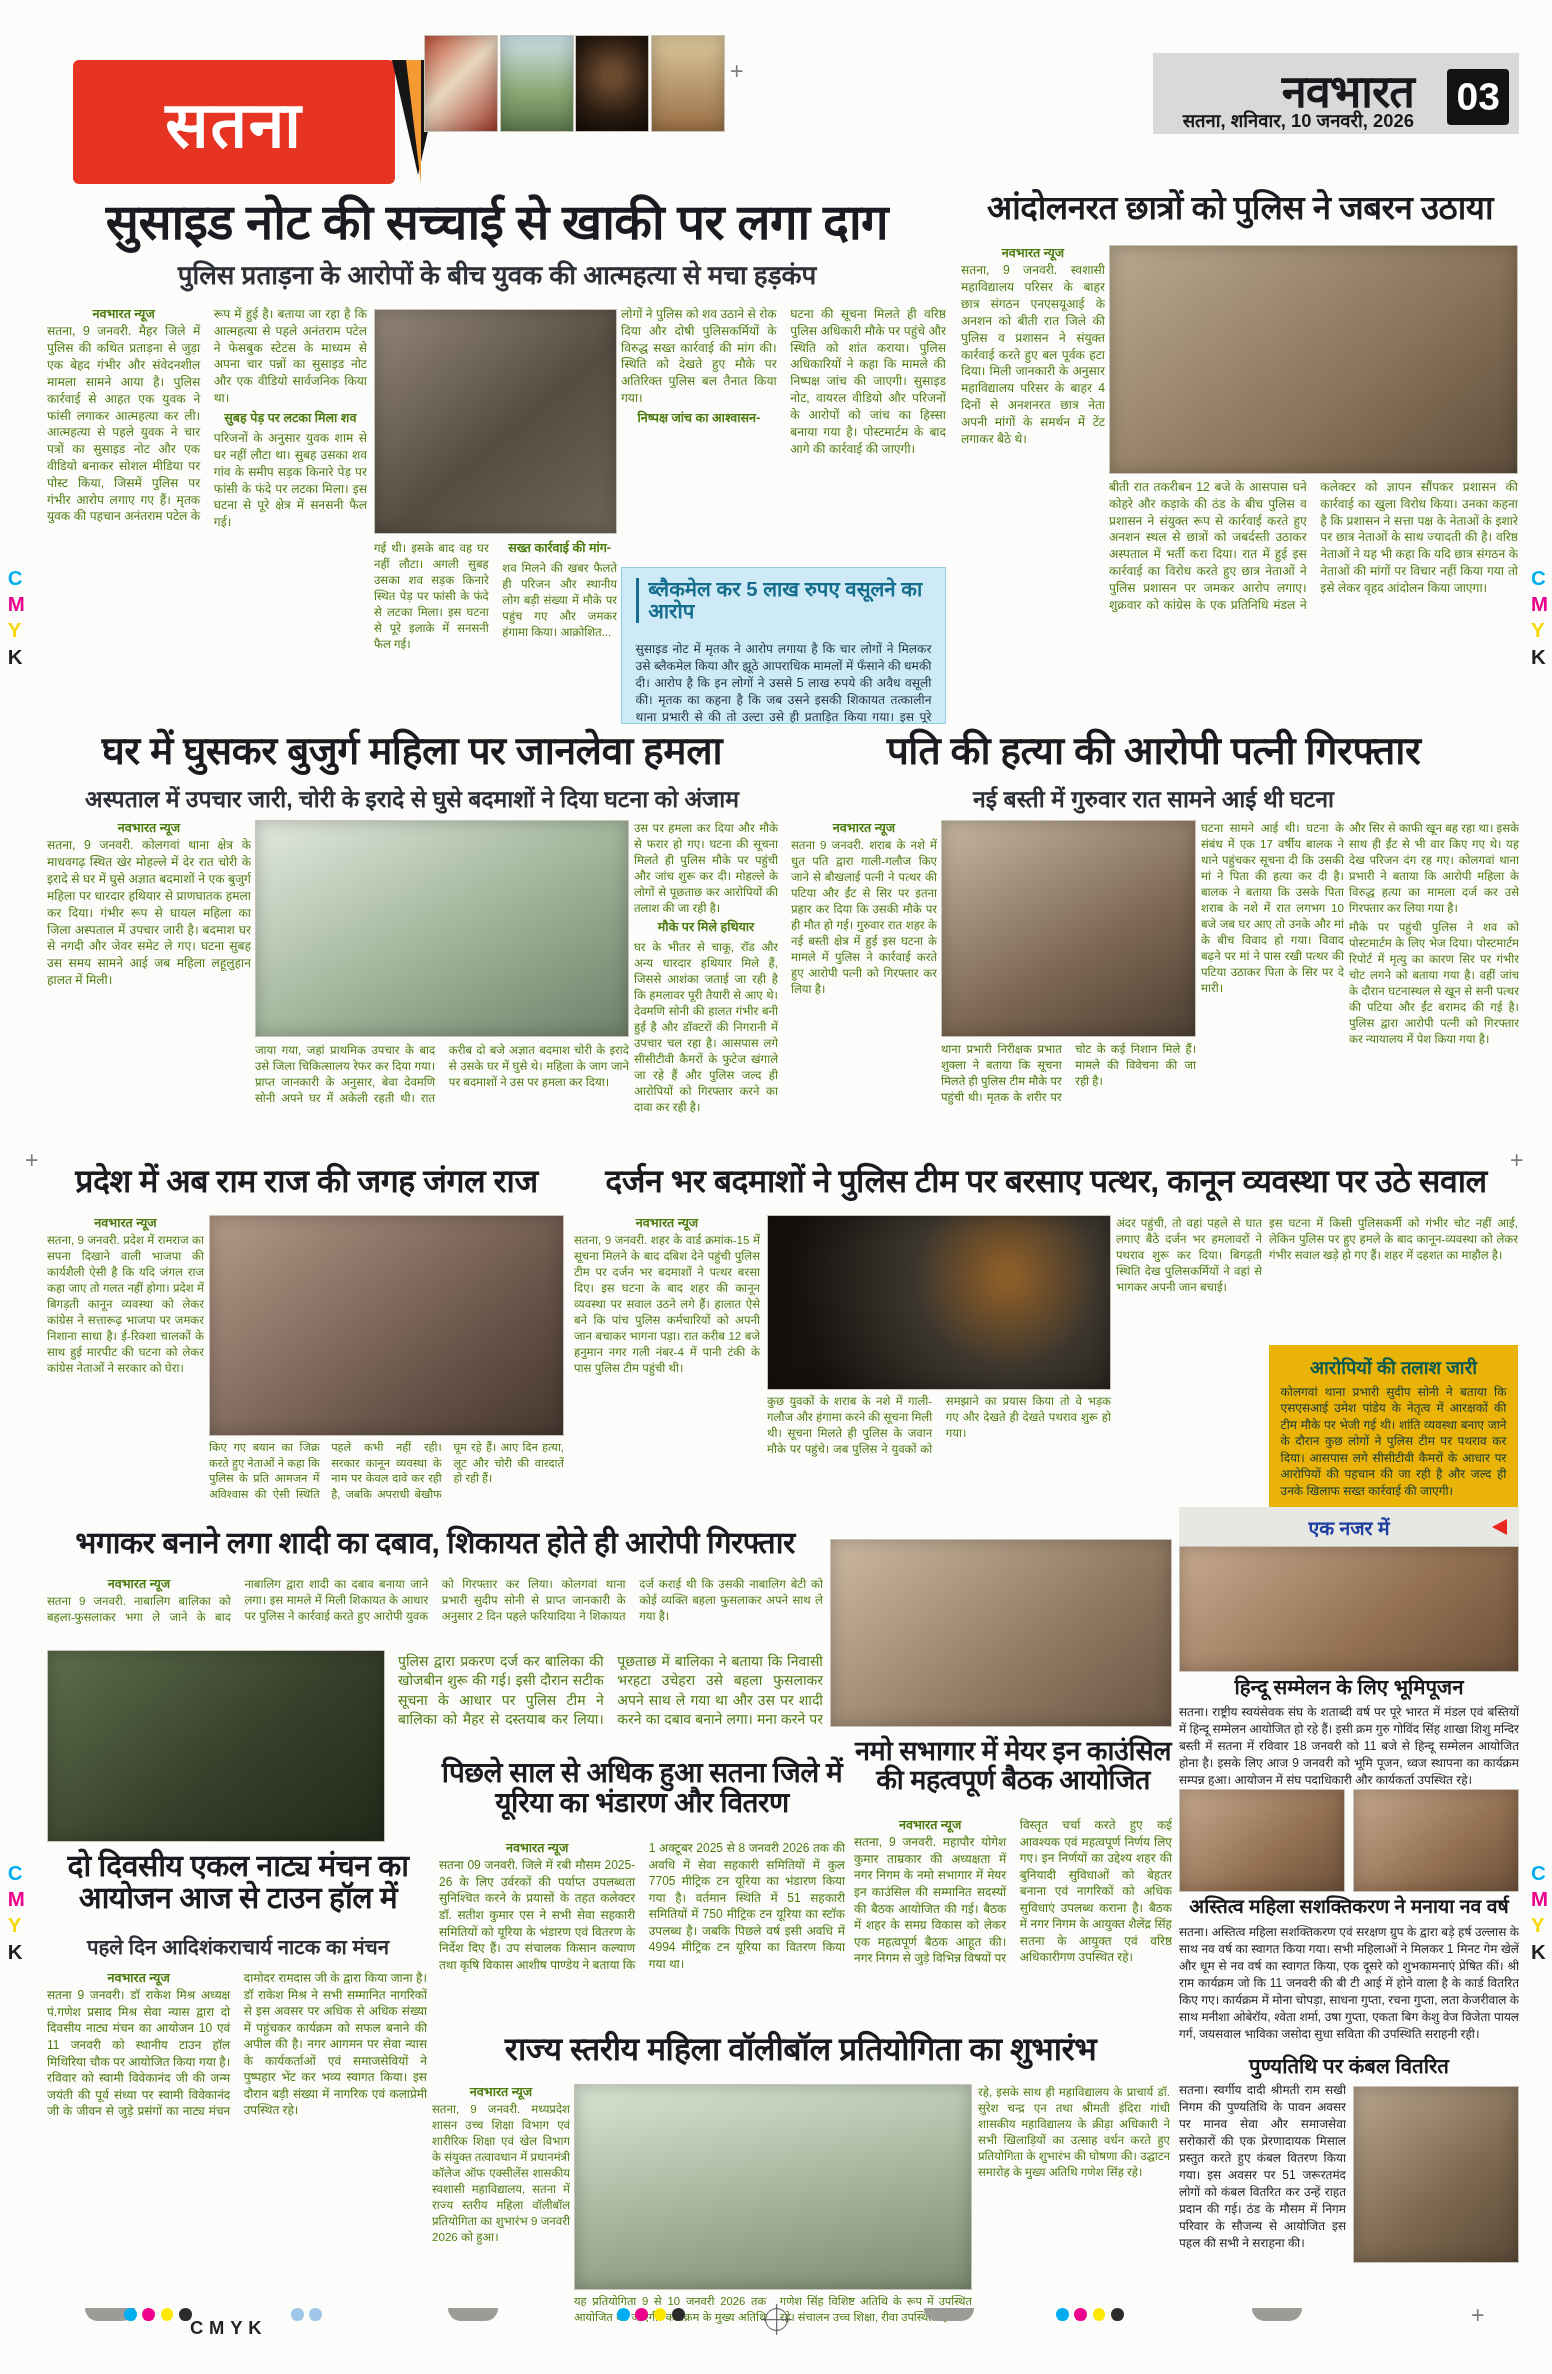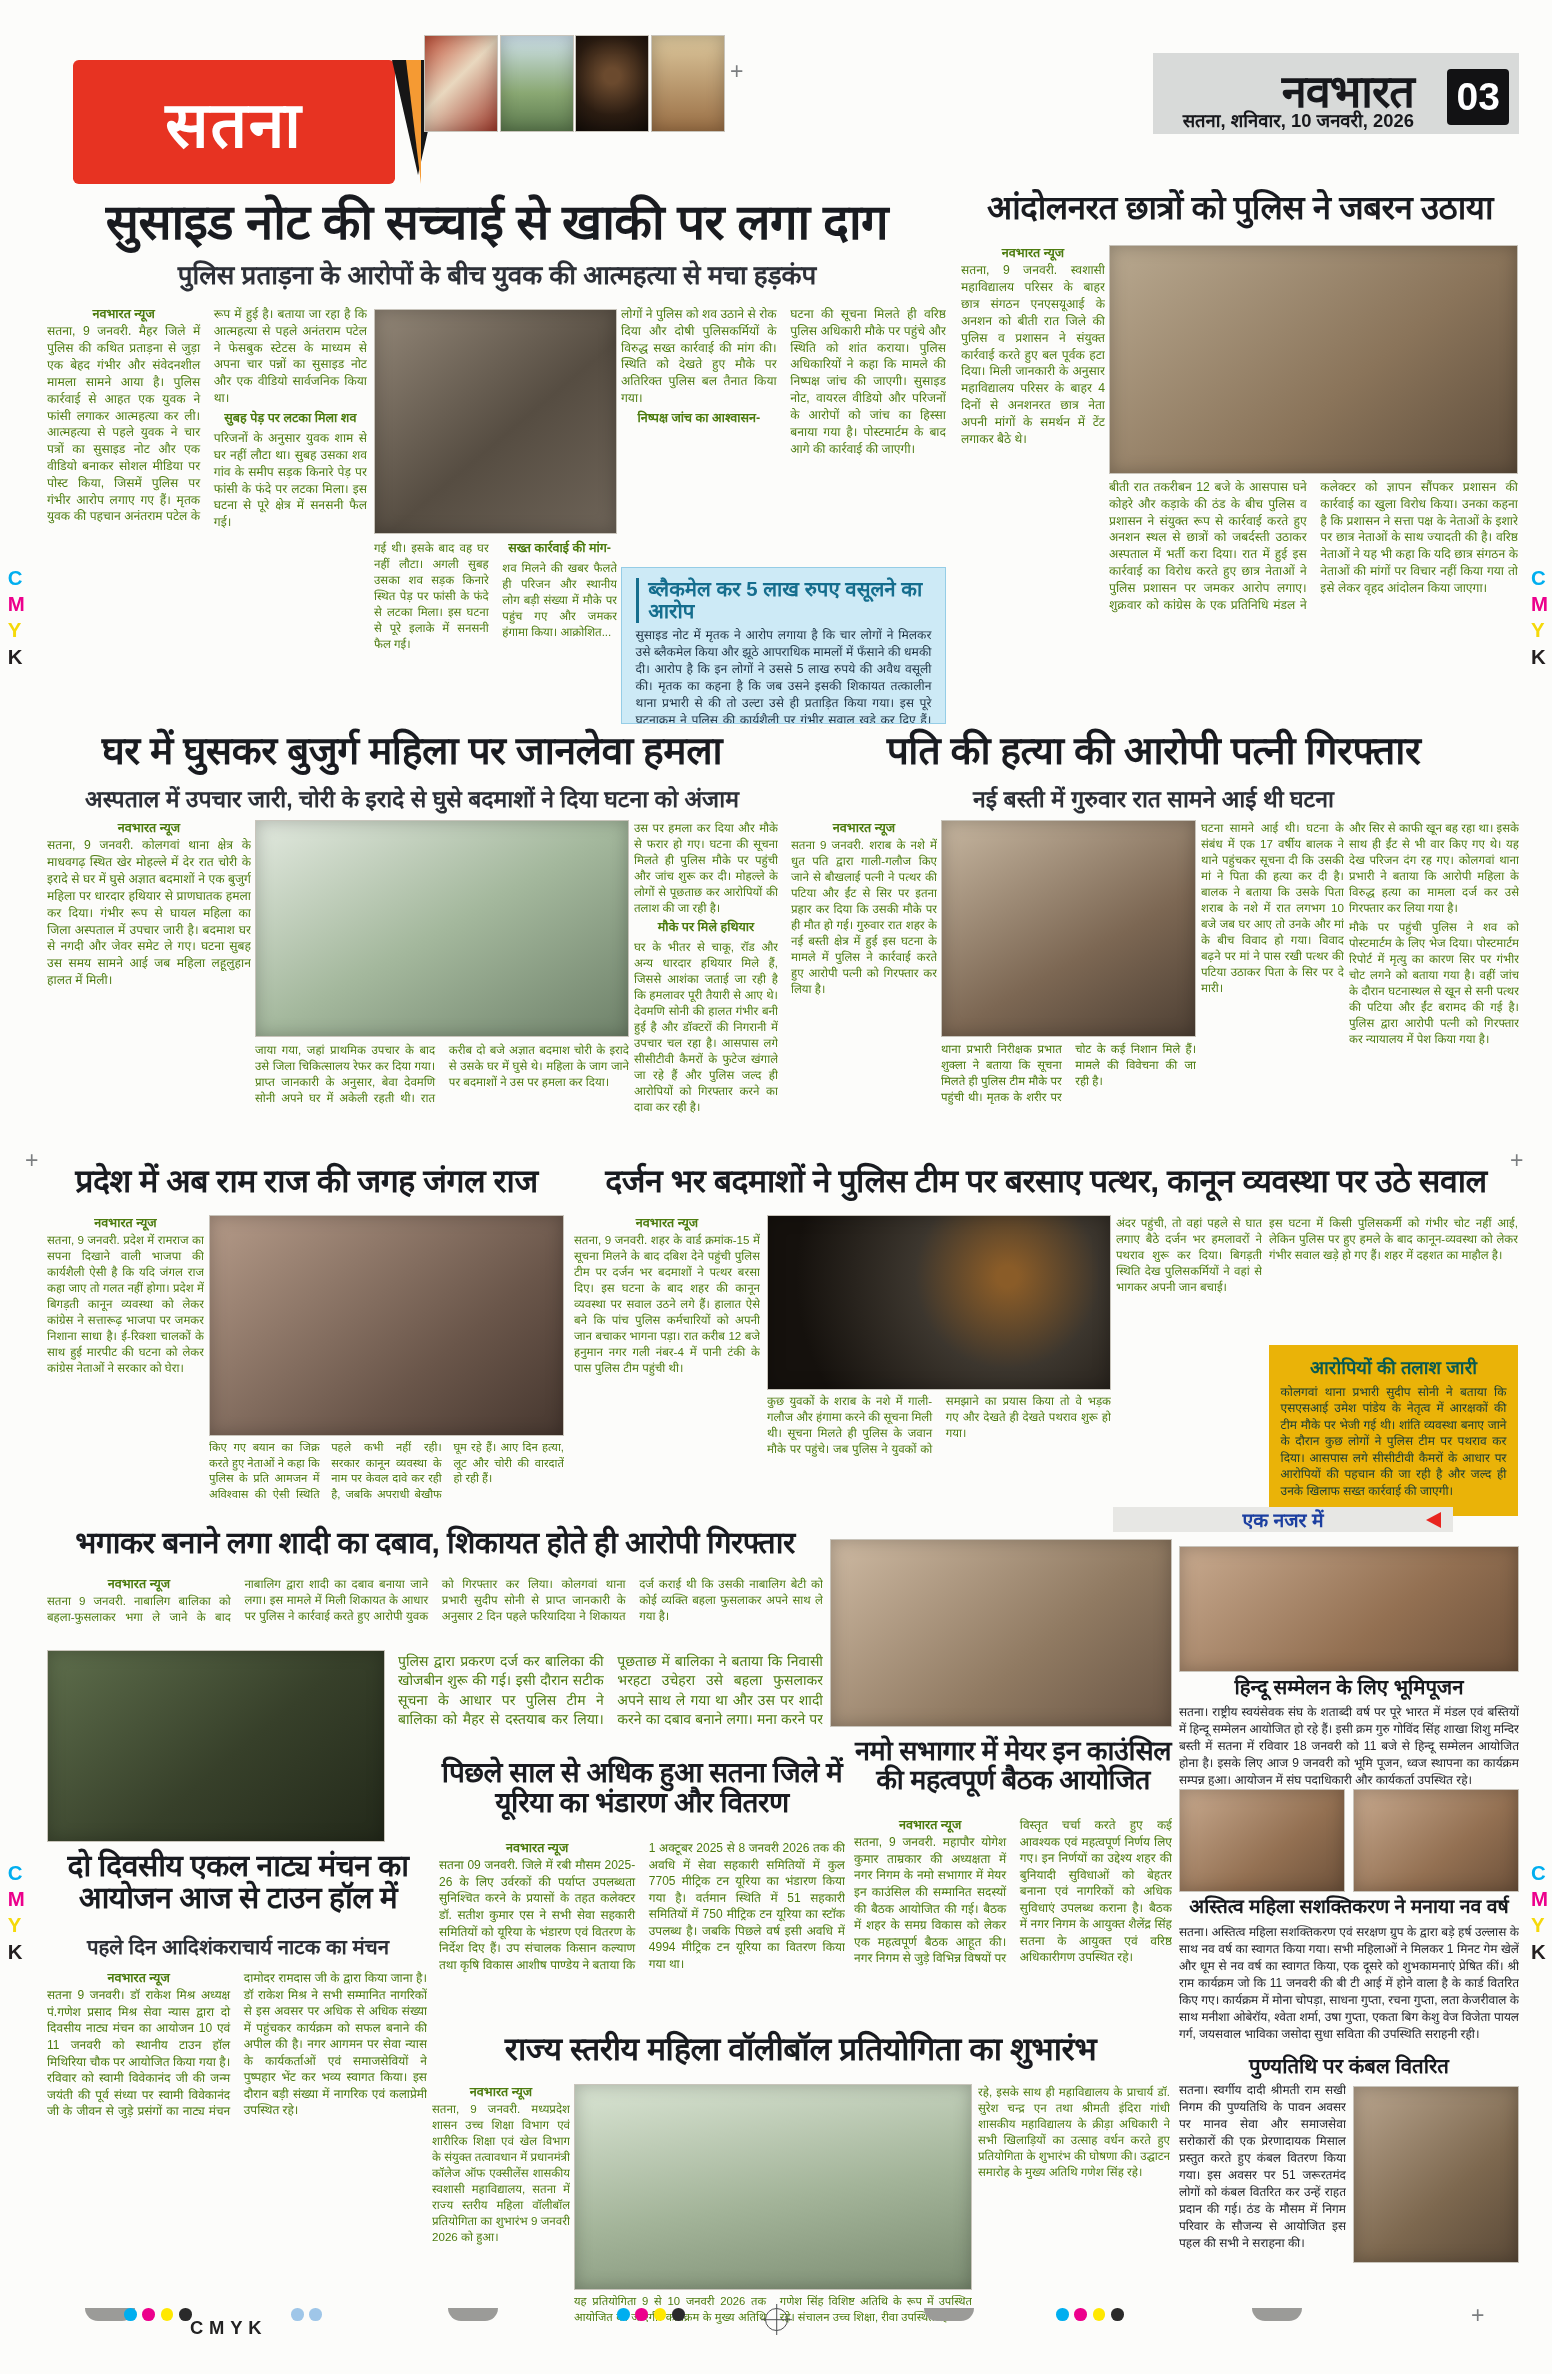--- a/index.html
+++ b/index.html
@@ -11,21 +11,21 @@
   .hl{font-weight:800;color:#191b20;text-align:center;line-height:1.07;letter-spacing:-0.5px}
   .sub{font-weight:700;color:#2d3037;text-align:center;line-height:1.18}
   .byline{font-weight:700;text-align:center;font-size:12.6px}
   .tb{font-size:12.2px;line-height:1.38;text-align:justify;overflow:hidden;color:#4d7c0f}
   .tb .p{margin-bottom:2.9px}
   .cross{font-weight:700;text-align:center;margin:2.9px 0;font-size:12.6px}
   .cols2{column-count:2;column-gap:13.6px}
   .cols3{column-count:3;column-gap:11.6px}
   .cols4{column-count:4;column-gap:13.6px}
   .bluebox{position:absolute;background:#cdeaf6;border:1px solid #95cde6;padding:9.7px 13.6px;overflow:hidden}
-  .bluebox .bt{font-size:20.4px;font-weight:800;color:#156e8e;border-left:3.9px solid #156e8e;padding-left:9.7px;margin-bottom:4px;line-height:1.1}
+  .bluebox .bt{font-size:20.4px;font-weight:800;color:#156e8e;border-left:3.9px solid #156e8e;padding-left:9.7px;margin-bottom:18px;line-height:1.1}
   .bluebox .bx{font-size:12.2px;line-height:1.4;color:#1c3142;text-align:justify}
   .tealbox{position:absolute;background:#eab308;padding:8.7px 11.6px;overflow:hidden}
   .tealbox .bt{font-size:18.4px;font-weight:800;color:#0a5a50;text-align:center;margin-bottom:4.9px}
   .tealbox .bx{font-size:12px;line-height:1.38;color:#173b35;text-align:justify}
   .glancebar{position:absolute;background:#e7e7e4;display:flex;align-items:center;justify-content:center}
   .glancebar .gt{color:#1c3fa0;font-weight:800;font-size:19.4px}
   .glancebar .tri{position:absolute;right:11.6px;width:0;height:0;border-top:8.7px solid transparent;border-bottom:8.7px solid transparent;border-right:15.5px solid #e8251f}
   .ghead{font-weight:800;font-size:20.4px;text-align:center;color:#17191e;line-height:1.1}
   .gtext{font-size:12px;line-height:1.42;text-align:justify;overflow:hidden}
   .red-banner{position:absolute;background:#e73322;border-radius:5.8px;display:flex;align-items:center;justify-content:center}
@@ -225,21 +225,21 @@
     <div class="p">सतना, 9 जनवरी. मध्यप्रदेश शासन उच्च शिक्षा विभाग एवं शारीरिक शिक्षा एवं खेल विभाग के संयुक्त तत्वावधान में प्रधानमंत्री कॉलेज ऑफ एक्सीलेंस शासकीय स्वशासी महाविद्यालय, सतना में राज्य स्तरीय महिला वॉलीबॉल प्रतियोगिता का शुभारंभ 9 जनवरी 2026 को हुआ।</div>
   </div>
   <div class="photo ph-sport" style="left:574px;top:2084px;width:398px;height:206px"></div>
   <div class="abs tb" style="left:978px;top:2084px;width:192px;height:233px;font-size:11.6px">
     <div class="p">रहे, इसके साथ ही महाविद्यालय के प्राचार्य डॉ. सुरेश चन्द्र एन तथा श्रीमती इंदिरा गांधी शासकीय महाविद्यालय के क्रीड़ा अधिकारी ने सभी खिलाड़ियों का उत्साह वर्धन करते हुए प्रतियोगिता के शुभारंभ की घोषणा की। उद्घाटन समारोह के मुख्य अतिथि गणेश सिंह रहे।</div>
   </div>
   <div class="abs tb cols2" style="left:574px;top:2294px;width:398px;height:54px;font-size:11.3px">
     <div class="p">यह प्रतियोगिता 9 से 10 जनवरी 2026 तक आयोजित की जाएगी। कार्यक्रम के मुख्य अतिथि गणेश सिंह विशिष्ट अतिथि के रूप में उपस्थित रहे। संचालन उच्च शिक्षा, रीवा उपस्थित रहे।</div>
   </div>
 
-  <div class="glancebar" style="left:1113px;top:1507px;width:340px;height:25px">
+  <div class="glancebar" style="left:1179px;top:1507px;width:340px;height:40px">
     <span class="gt">एक नजर में</span>
     <span class="tri"></span>
   </div>
   <div class="photo ph-group" style="left:1179px;top:1546px;width:340px;height:126px"></div>
   <div class="abs ghead" style="left:1179px;top:1676px;width:340px">हिन्दू सम्मेलन के लिए भूमिपूजन</div>
   <div class="abs gtext" style="left:1179px;top:1704px;width:340px;height:82px">सतना। राष्ट्रीय स्वयंसेवक संघ के शताब्दी वर्ष पर पूरे भारत में मंडल एवं बस्तियों में हिन्दू सम्मेलन आयोजित हो रहे हैं। इसी क्रम गुरु गोविंद सिंह शाखा शिशु मन्दिर बस्ती में सतना में रविवार 18 जनवरी को 11 बजे से हिन्दू सम्मेलन आयोजित होना है। इसके लिए आज 9 जनवरी को भूमि पूजन, ध्वज स्थापना का कार्यक्रम सम्पन्न हुआ। आयोजन में संघ पदाधिकारी और कार्यकर्ता उपस्थित रहे।</div>
   <div class="photo ph-group" style="left:1179px;top:1789px;width:166px;height:103px"></div>
   <div class="photo ph-group" style="left:1353px;top:1789px;width:166px;height:103px"></div>
   <div class="abs ghead" style="left:1179px;top:1896px;width:340px;font-size:19.4px">अस्तित्व महिला सशक्तिकरण ने मनाया नव वर्ष</div>
   <div class="abs gtext" style="left:1179px;top:1924px;width:340px;height:126px">सतना। अस्तित्व महिला सशक्तिकरण एवं सरक्षण ग्रुप के द्वारा बड़े हर्ष उल्लास के साथ नव वर्ष का स्वागत किया गया। सभी महिलाओं ने मिलकर 1 मिनट गेम खेलें और धूम से नव वर्ष का स्वागत किया, एक दूसरे को शुभकामनाएं प्रेषित कीं। श्री राम कार्यक्रम जो कि 11 जनवरी की बी टी आई में होने वाला है के कार्ड वितरित किए गए। कार्यक्रम में मोना चोपड़ा, साधना गुप्ता, रचना गुप्ता, लता केजरीवाल के साथ मनीशा ओबेरॉय, श्वेता शर्मा, उषा गुप्ता, एकता बिग केशु वेज विजेता पायल गर्ग, जयसवाल भाविका जसोदा सुधा सविता की उपस्थिति सराहनी रही।</div>

